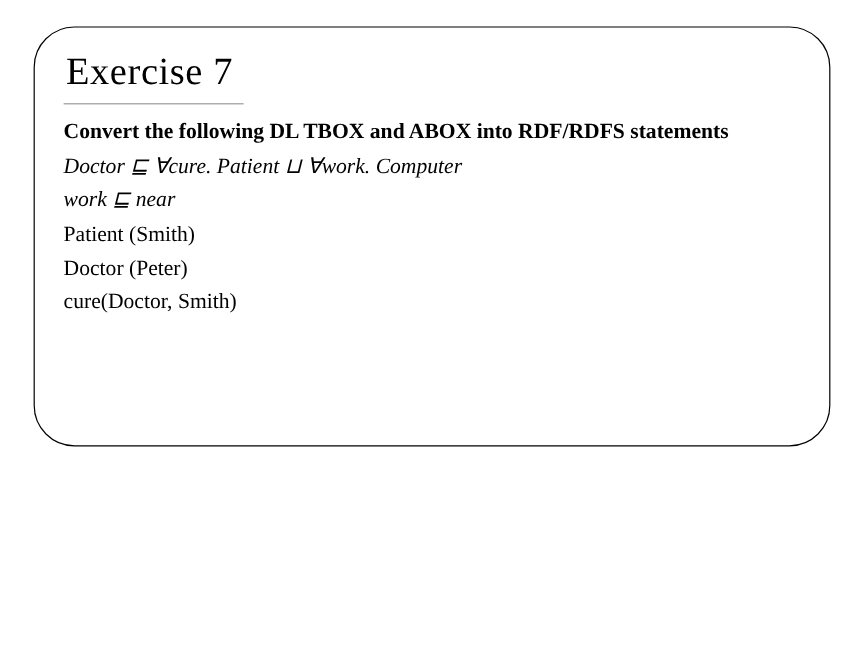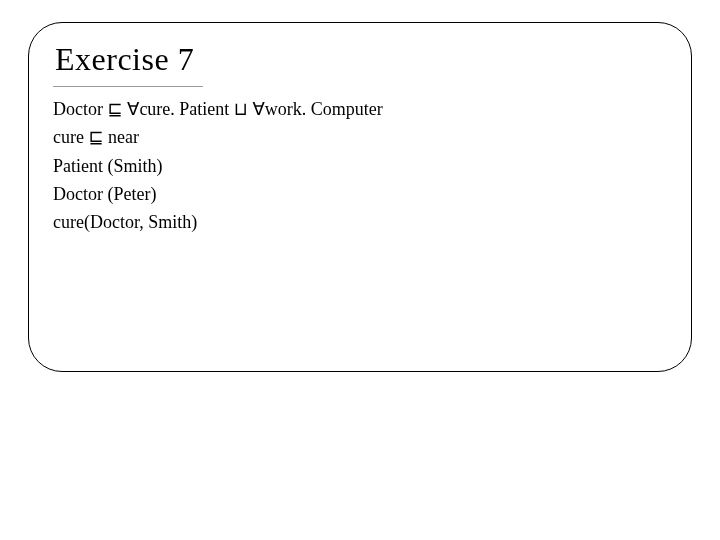--- a/index.html
+++ b/index.html
@@ -43,30 +43,32 @@
     font-weight: 700;
     margin: 12px 0 6px 0;
   }
   .line {
     font-size: 18px;
     margin: 4px 0;
     line-height: 1.35;
   }
   .sym {
     font-family: "Times New Roman", serif;
+    font-style: italic;
   }
 </style>
 </head>
 <body>
 
 <div class="slide">
   <div class="frame">
     <h1 class="title">Exercise 7</h1>
     <div class="title-underline"></div>
 
+    <div class="prompt">Convert the following DL TBOX and ABOX into RDF/RDFS statements</div>
 
     <div class="line sym">Doctor ⊑ ∀cure. Patient ⊔ ∀work. Computer</div>
-    <div class="line sym">cure ⊑ near</div>
+    <div class="line sym">work ⊑ near</div>
     <div class="line">Patient (Smith)</div>
     <div class="line">Doctor (Peter)</div>
     <div class="line">cure(Doctor, Smith)</div>
   </div>
 </div>
 
 </body></html>

